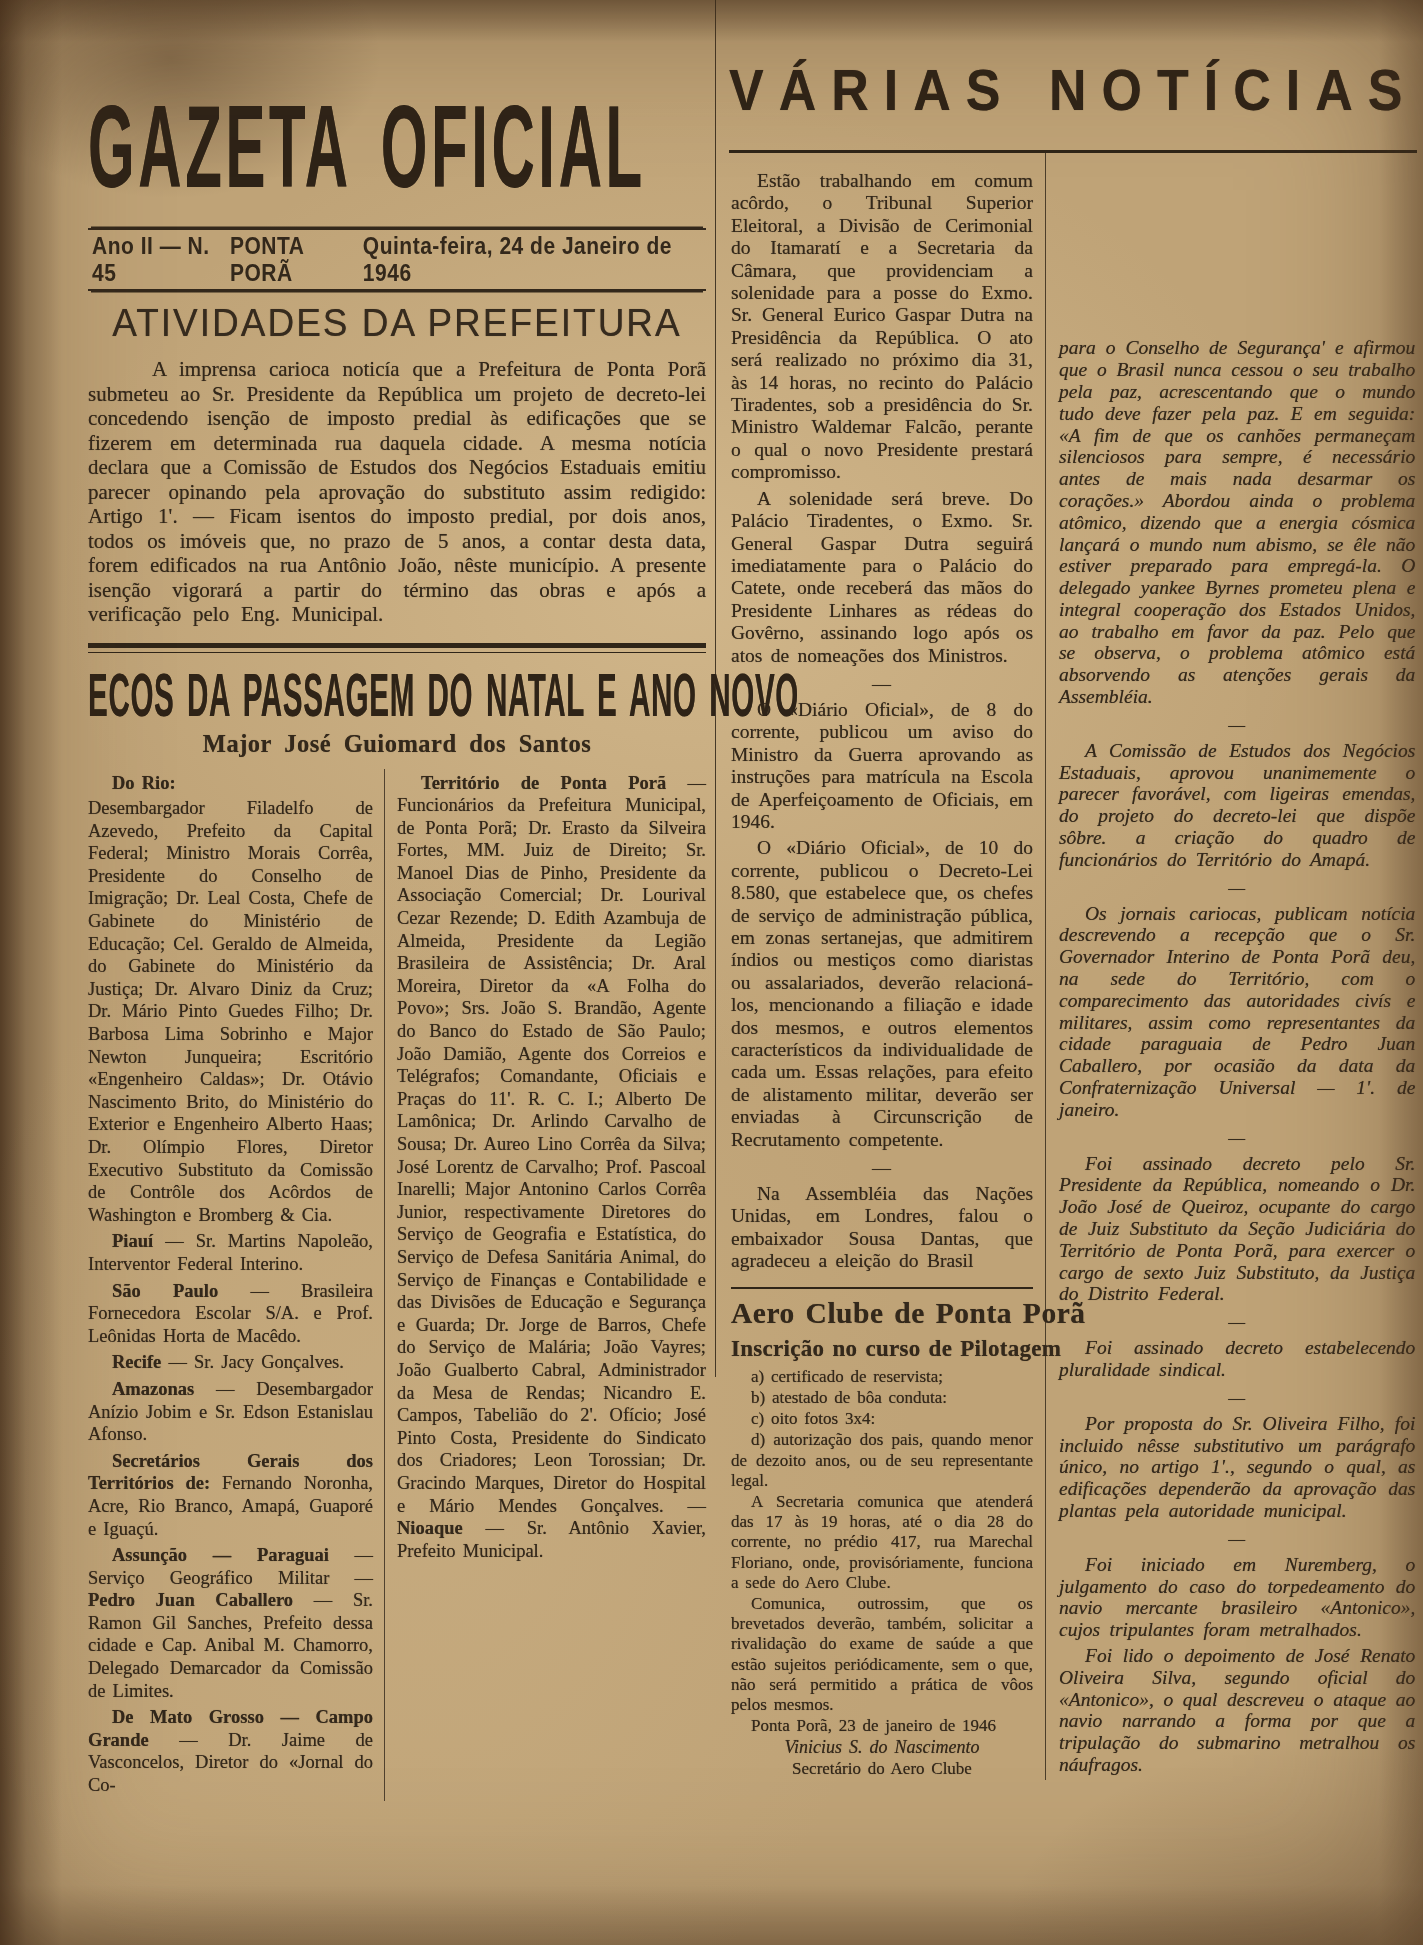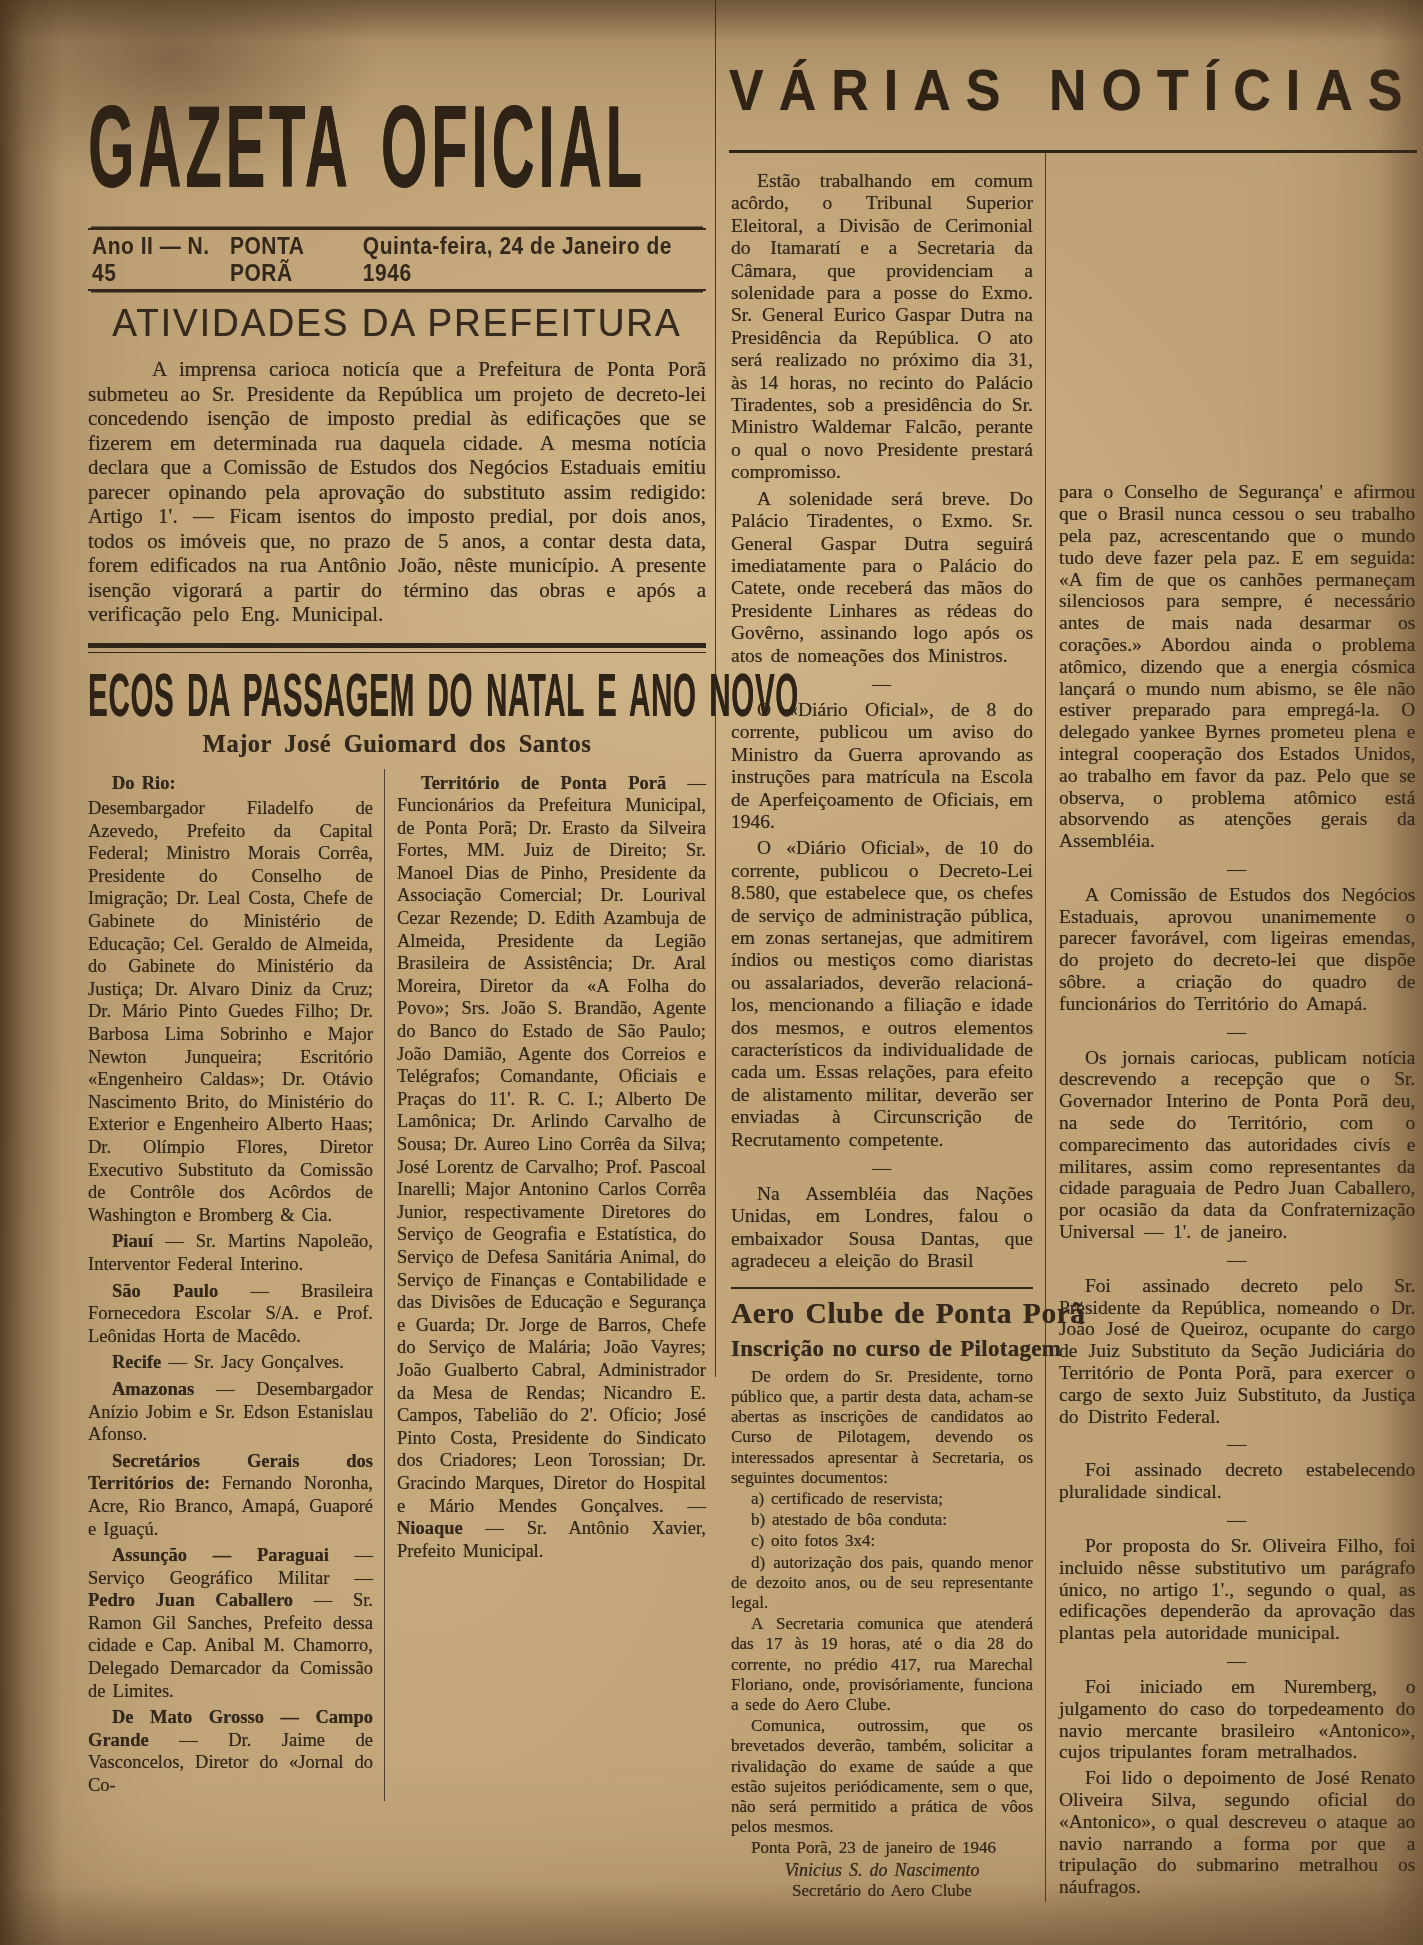--- a/index.html
+++ b/index.html
@@ -55,21 +55,21 @@
 
   
   .half-right{flex:1;border-left:1.5px solid rgba(46,36,23,.85);margin-left:9px;
     padding-left:13px;padding-top:56px;}
   .h-varias-wrap{border-bottom:3px solid #2f2518;padding-bottom:18px;height:76px;}
   .h-varias{font-family:"Liberation Sans",sans-serif;font-weight:700;font-size:52px;line-height:60px;
     white-space:nowrap;color:#2e2317;letter-spacing:15px;word-spacing:4px;
     transform:scaleY(1.12);transform-origin:left top;}
   .news-cols{display:flex;align-items:flex-end;}
   .news-c1{width:302px;flex:0 0 302px;padding:14px 12px 0 2px;border-right:1.5px solid rgba(46,36,23,.8);}
-  .news-c2{flex:1;padding:14px 2px 0 13px;}
+  .news-c2{flex:1;padding:14px 2px 0 13px;font-style:italic;}
   .news-c1 p,.news-c2 p{margin:3px 0 4px;text-align:justify;text-indent:26px;}
   .news-c1 p{font-size:19.5px;line-height:22.4px;word-spacing:3.5px;}
   .news-c2 p{font-size:19.5px;line-height:21.8px;word-spacing:4.5px;}
   .news-cols p.noindent{text-indent:0;}
   .sep{text-align:center;font-size:19px;line-height:20px;margin:7px 0 5px;letter-spacing:1px;}
 
   
   .aero{margin-top:14px;border-top:2.5px solid #2f2518;padding-top:8px;}
   .h-aero{font-weight:700;font-size:29.5px;line-height:33px;letter-spacing:.5px;
     word-spacing:3px;margin:0 0 6px;white-space:nowrap;}
@@ -148,21 +148,20 @@
               <p class=""><span>O «Diário Oficial», de 8 do corrente, publicou um aviso do Ministro da Guerra aprovando as instruções para matrícula na Escola de Aperfeiçoamento de Oficiais, em 1946.</span></p>
               <p class=""><span>O «Diário Oficial», de 10 do corrente, publicou o Decreto-Lei 8.580, que estabelece que, os chefes de serviço de administração pública, em zonas sertanejas, que admitirem índios ou mestiços como diaristas ou assalariados, deverão relacioná-los, mencionando a filiação e idade dos mesmos, e outros elementos característicos da individualidade de cada um. Essas relações, para efeito de alistamento militar, deverão ser enviadas à Circunscrição de Recrutamento competente.</span></p>
               <div class="sep">—</div>
               <p class=""><span>Na Assembléia das Nações Unidas, em Londres, falou o embaixador Sousa Dantas, que agradeceu a eleição do Brasil</span></p>
             </div>
 
           <div class="aero">
             <div class="h-aero ink-sh">Aero Clube de Ponta Porã</div>
             <div class="h-aero-sub ink-sh">Inscrição no curso de Pilotagem</div>
             <div class="ink-sh">
-                <p class=""><span>De ordem do Sr. Presidente, torno público que, a partir desta data, acham-se abertas as inscrições de candidatos ao Curso de Pilotagem, devendo os interessados apresentar à Secretaria, os seguintes documentos:</span></p>
                 <p class="itemline"><span>a) certificado de reservista;</span></p>
                 <p class="itemline"><span>b) atestado de bôa conduta:</span></p>
                 <p class="itemline"><span>c) oito fotos 3x4:</span></p>
                 <p class=""><span>d) autorização dos pais, quando menor de dezoito anos, ou de seu representante legal.</span></p>
                 <p class=""><span>A Secretaria comunica que atenderá das 17 às 19 horas, até o dia 28 do corrente, no prédio 417, rua Marechal Floriano, onde, provisóriamente, funciona a sede do Aero Clube.</span></p>
                 <p class=""><span>Comunica, outrossim, que os brevetados deverão, também, solicitar a rivalidação do exame de saúde a que estão sujeitos periódicamente, sem o que, não será permitido a prática de vôos pelos mesmos.</span></p>
                 <p class="dateline2"><span>Ponta Porã, 23 de janeiro de 1946</span></p>
                 <p class="sig"><span>Vinicius S. do Nascimento</span></p>
                 <p class="sigrole"><span>Secretário do Aero Clube</span></p>
               </div>

